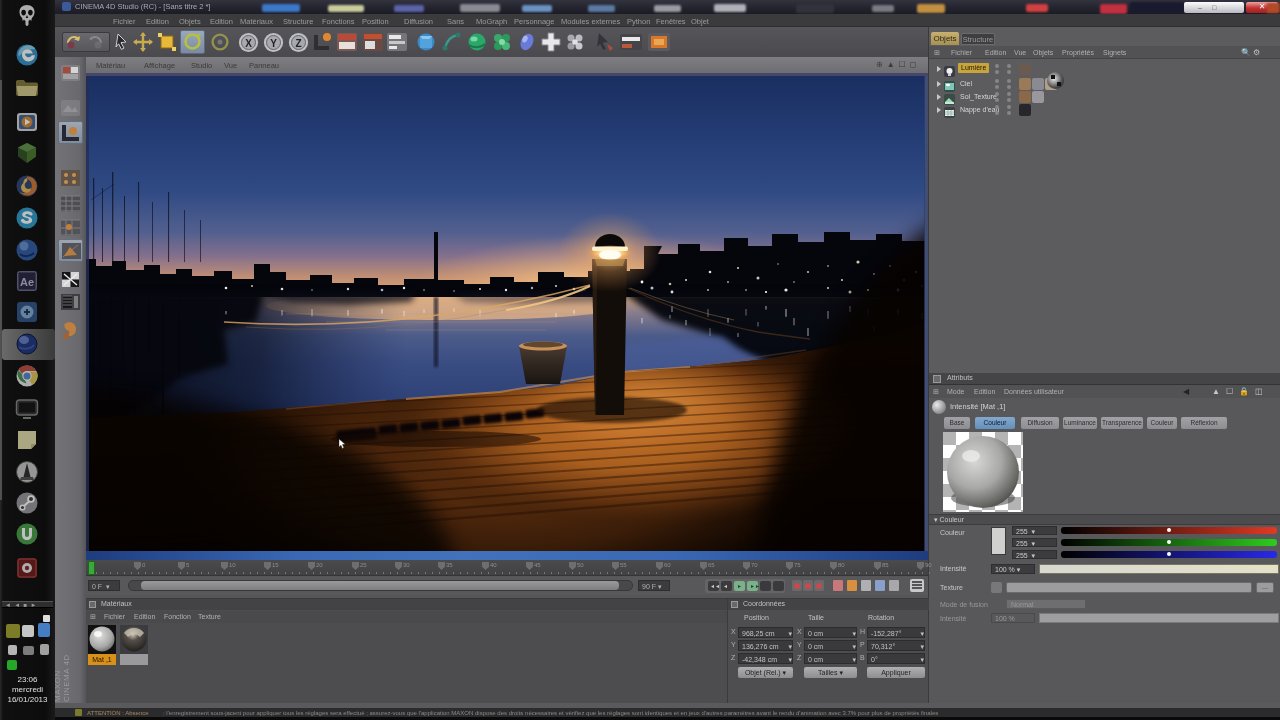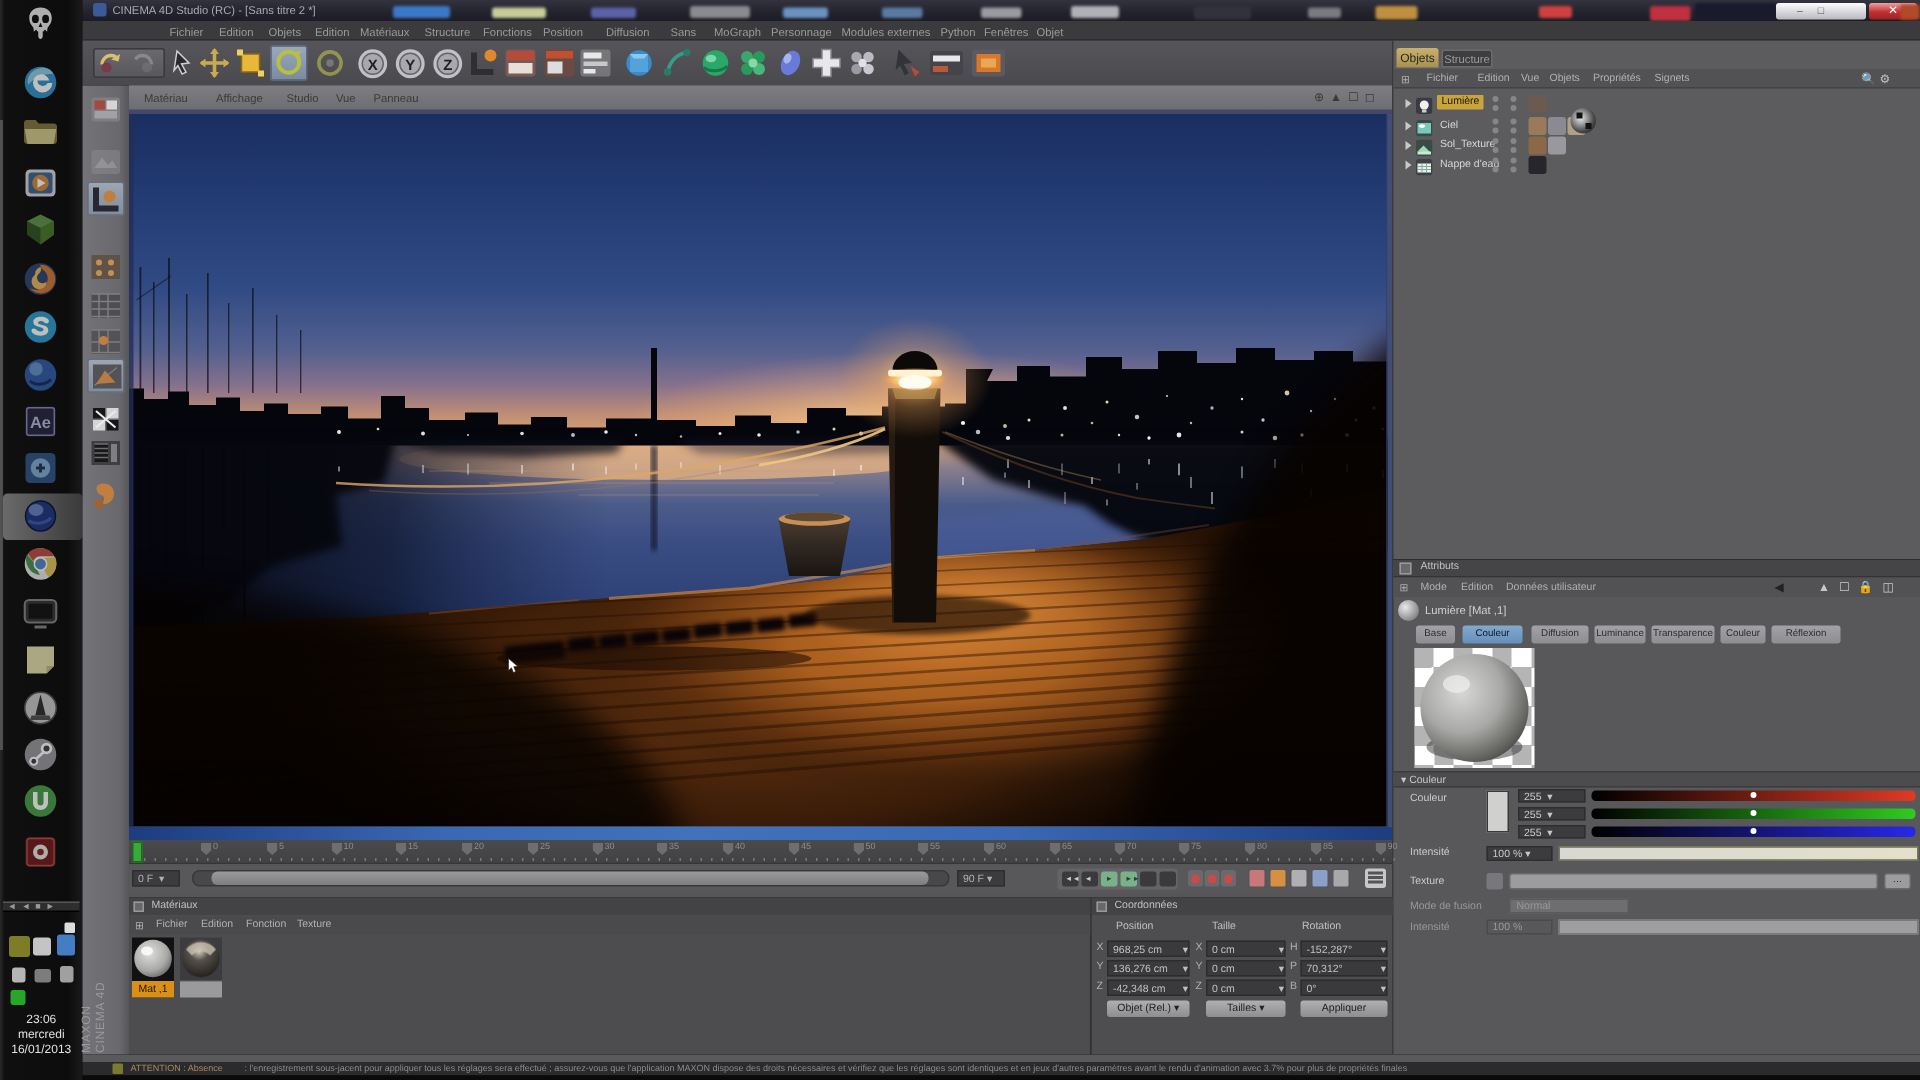--- a/index.html
+++ b/index.html
@@ -674,21 +674,21 @@
     </div>
 <div class="abs" style="left:0;top:12px;width:352px;height:13px;background:#525254">
 <div class="abs" style="left:4px;top:3px;color:#b0b0b0;font-size:7px">⊞</div>
 <div class="abs" style="left:18px;top:3px;color:#b0b0b0;font-size:7px">Mode</div>
 <div class="abs" style="left:45px;top:3px;color:#b0b0b0;font-size:7px">Edition</div>
 <div class="abs" style="left:75px;top:3px;color:#b0b0b0;font-size:7px">Données utilisateur</div>
 <div class="abs" style="left:254px;top:2px;color:#222;font-size:8px">◀</div>
 <div class="abs" style="left:283px;top:2px;color:#c8c8c8;font-size:8px;letter-spacing:6px">▲☐🔒◫</div>
 </div>
 <div class="abs" style="left:3px;top:27px;width:14px;height:14px;border-radius:50%;background:radial-gradient(circle at 35% 35%,#e8e8e8,#8a8a8a 70%,#555)"></div>
-<div class="abs" style="left:21px;top:29px;color:#d0d0d0;font-size:7.5px">Lumière [Mat ,1]</div>
+<div class="abs" style="left:21px;top:29px;color:#d0d0d0;font-size:7.5px">Intensité [Mat ,1]</div>
 <div class="abs" style="left:0;top:44px;width:352px;height:13px">
 <div class="abs" style="left:15px;top:0;width:26px;height:12px;background:linear-gradient(180deg,#a2a2a6,#8e8e92);border-radius:2px;color:#2e2e30;font-size:6.5px;text-align:center;line-height:12px;overflow:hidden">Base</div>
 <div class="abs" style="left:46px;top:0;width:40px;height:12px;background:linear-gradient(180deg,#84a8cc,#6490bc);border-radius:2px;color:#0a1a2e;font-size:6.5px;text-align:center;line-height:12px;overflow:hidden">Couleur</div>
 <div class="abs" style="left:92px;top:0;width:38px;height:12px;background:linear-gradient(180deg,#a2a2a6,#8e8e92);border-radius:2px;color:#2e2e30;font-size:6.5px;text-align:center;line-height:12px;overflow:hidden">Diffusion</div>
 <div class="abs" style="left:134px;top:0;width:34px;height:12px;background:linear-gradient(180deg,#a2a2a6,#8e8e92);border-radius:2px;color:#2e2e30;font-size:6.5px;text-align:center;line-height:12px;overflow:hidden">Luminance</div>
 <div class="abs" style="left:172px;top:0;width:42px;height:12px;background:linear-gradient(180deg,#a2a2a6,#8e8e92);border-radius:2px;color:#2e2e30;font-size:6.5px;text-align:center;line-height:12px;overflow:hidden">Transparence</div>
 <div class="abs" style="left:218px;top:0;width:30px;height:12px;background:linear-gradient(180deg,#a2a2a6,#8e8e92);border-radius:2px;color:#2e2e30;font-size:6.5px;text-align:center;line-height:12px;overflow:hidden">Couleur sp.</div>
 <div class="abs" style="left:252px;top:0;width:46px;height:12px;background:linear-gradient(180deg,#a2a2a6,#8e8e92);border-radius:2px;color:#2e2e30;font-size:6.5px;text-align:center;line-height:12px;overflow:hidden">Réflexion</div>
 </div>
 <div class="abs" style="left:14px;top:59px;width:80px;height:80px;background:repeating-conic-gradient(#ffffff 0 25%,#b4b4b4 0 50%) 0 0/26px 26px">

